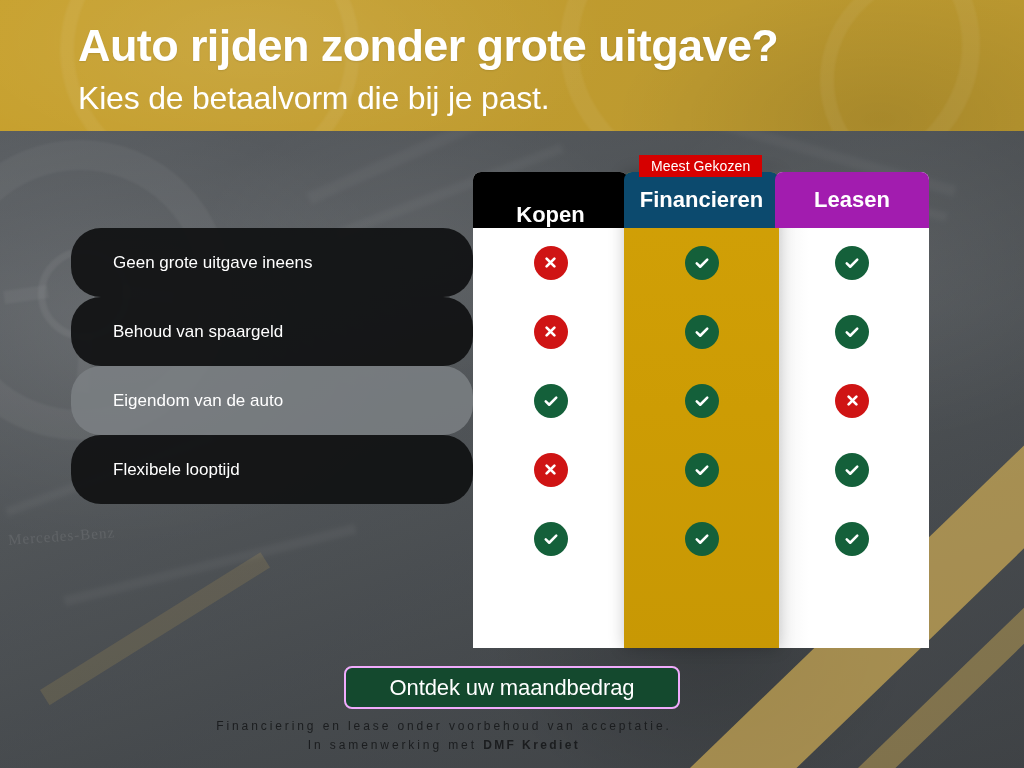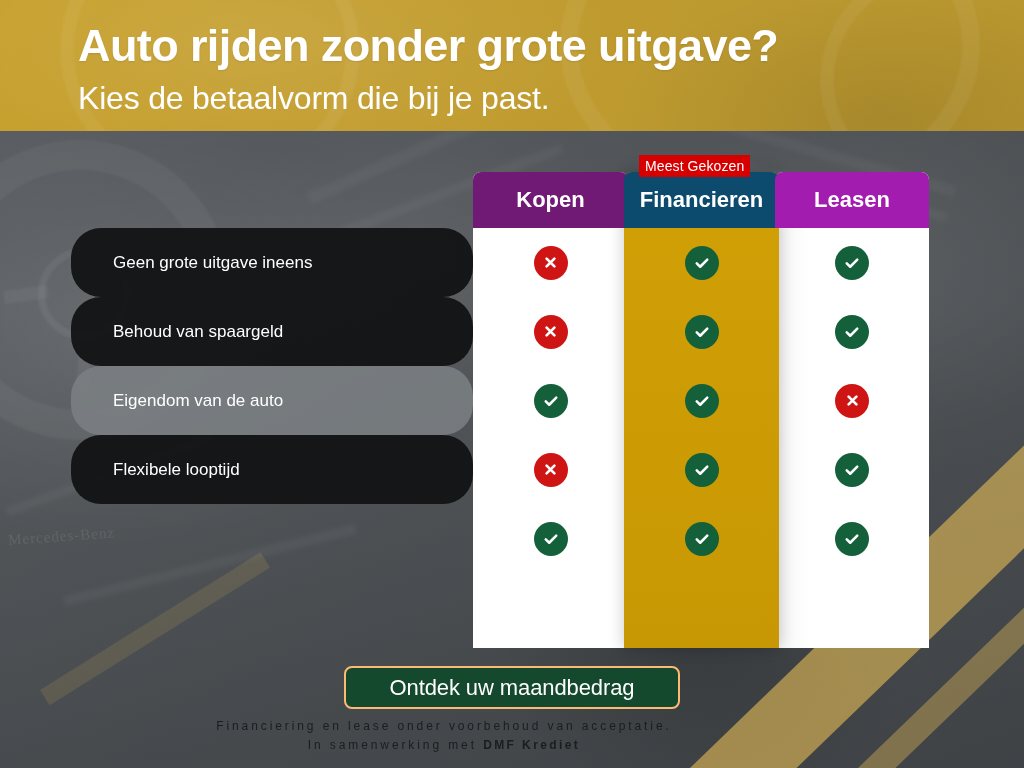--- a/index.html
+++ b/index.html
@@ -192,40 +192,41 @@
     display: flex;
     align-items: center;
     justify-content: center;
     font-size: 22px;
     font-weight: 700;
     color: #ffffff;
     z-index: 5;
   }
   .head-kopen {
     left: 402px; width: 155px;
-    background: #701a75;
+    background: #000000;
     border-radius: 8px 8px 0 0;
+    align-items: flex-end;
   }
   .head-fin {
     left: 553px; width: 155px;
     background: #0c4a6e;
     border-radius: 8px 8px 0 0;
     font-size: 22px;
   }
   .head-leasen {
     left: 704px; width: 154px;
     background: #a21caf;
     border-radius: 8px 8px 0 0;
   }
 
   .badge-most-chosen {
     position: absolute;
     left: 568px; top: 0px;
     height: 22px;
-    padding: 0 6px;
+    padding: 0 12px;
     display: flex;
     align-items: center;
     justify-content: center;
     background: #d60000;
     color: #ffffff;
     font-size: 14px;
     font-weight: 400;
     letter-spacing: 0.1px;
     z-index: 7;
     white-space: nowrap;
@@ -280,21 +281,21 @@
   .mark.yes { background: #14603a; }
   .mark.no  { background: #cf1414; }
   .mark svg { display: block; }
 
   
   .cta {
     position: absolute;
     left: 344px; top: 666px;
     width: 336px; height: 43px;
     background: #14492e;
-    border: 2px solid #fdba74;
+    border: 2px solid #f0abfc;
     border-radius: 8px;
     color: #ffffff;
     font-size: 22px;
     font-weight: 400;
     display: flex;
     align-items: center;
     justify-content: center;
     letter-spacing: -0.1px;
     cursor: pointer;
   }

